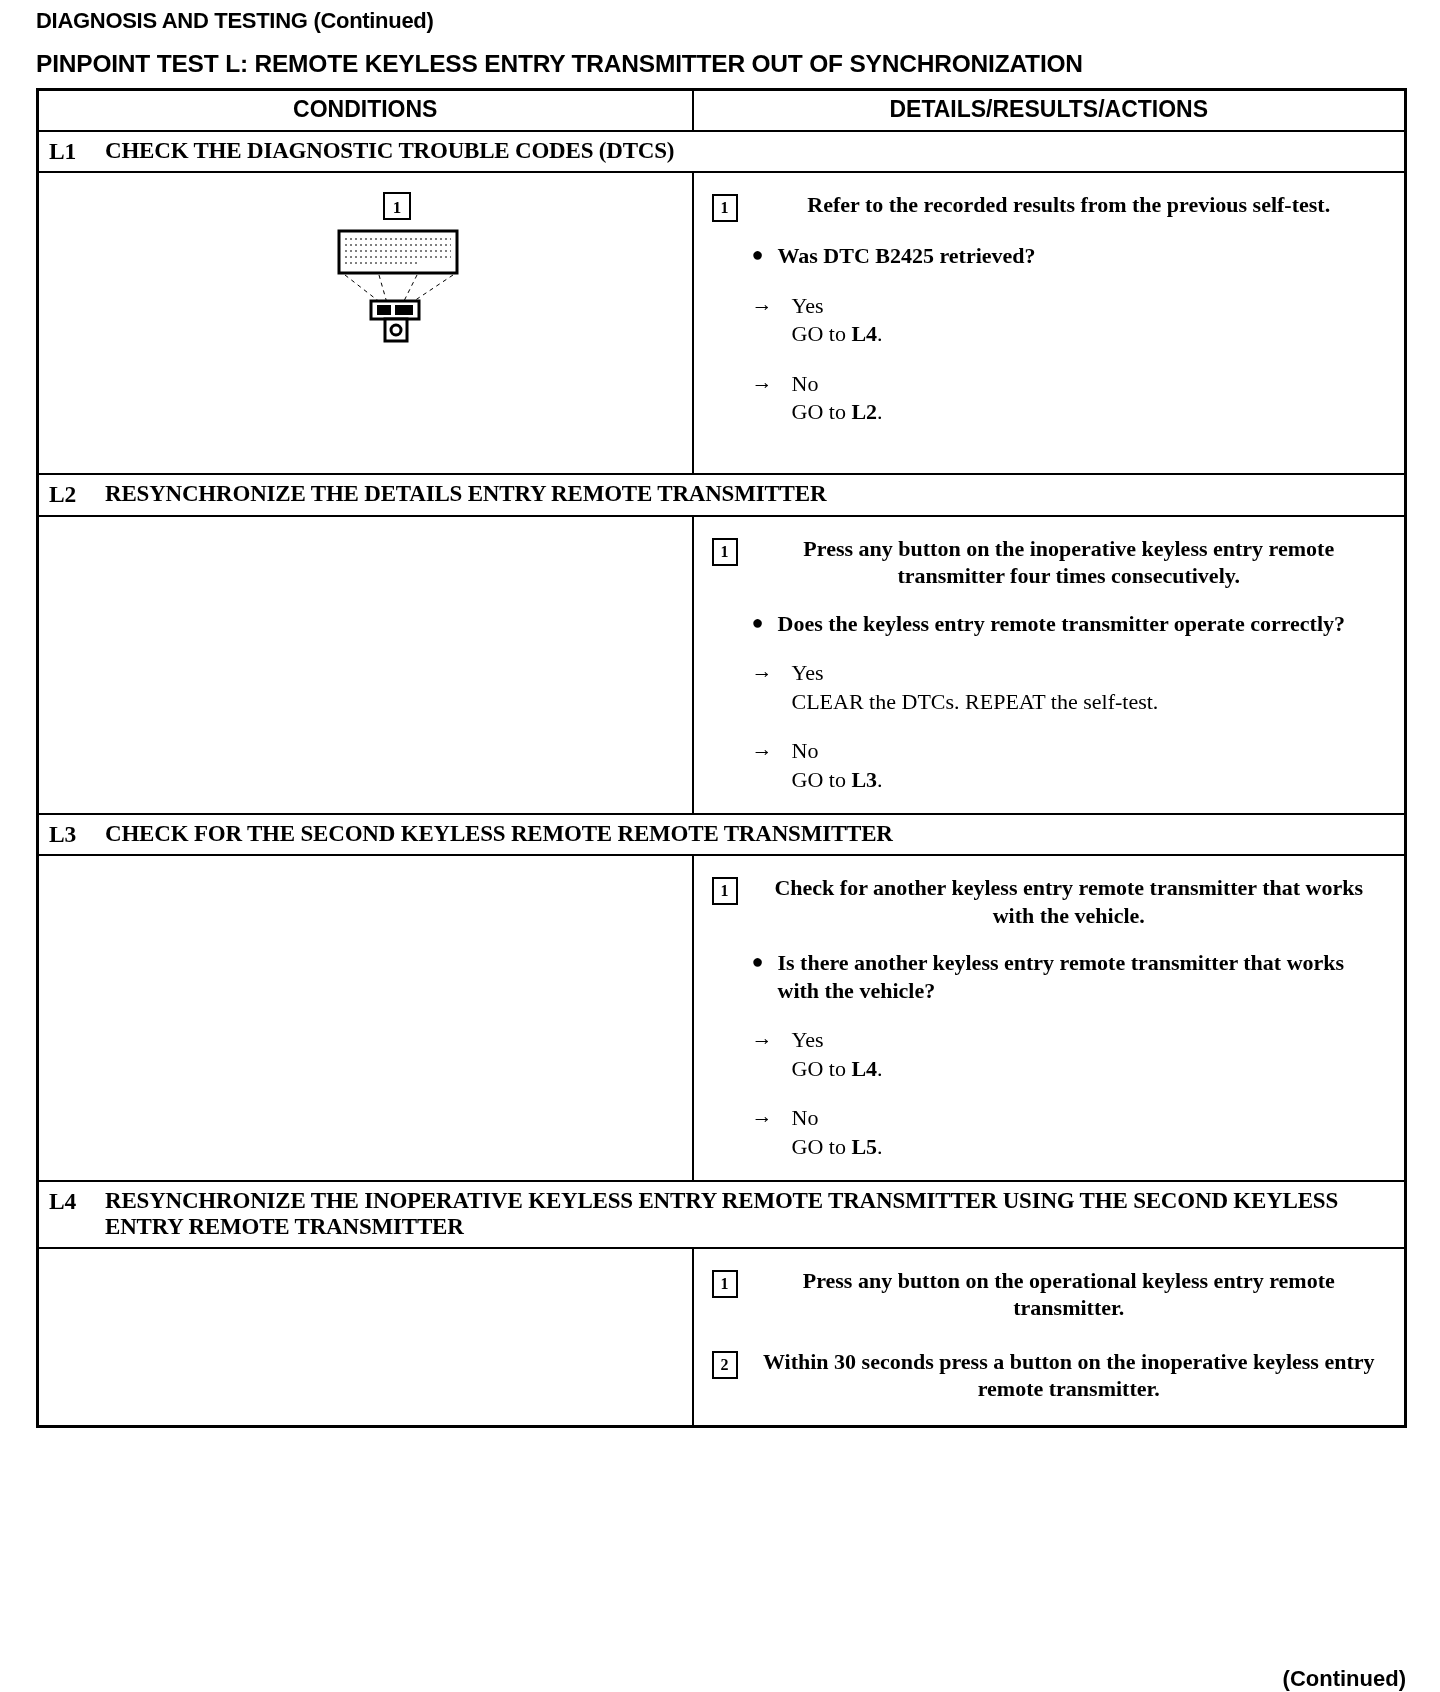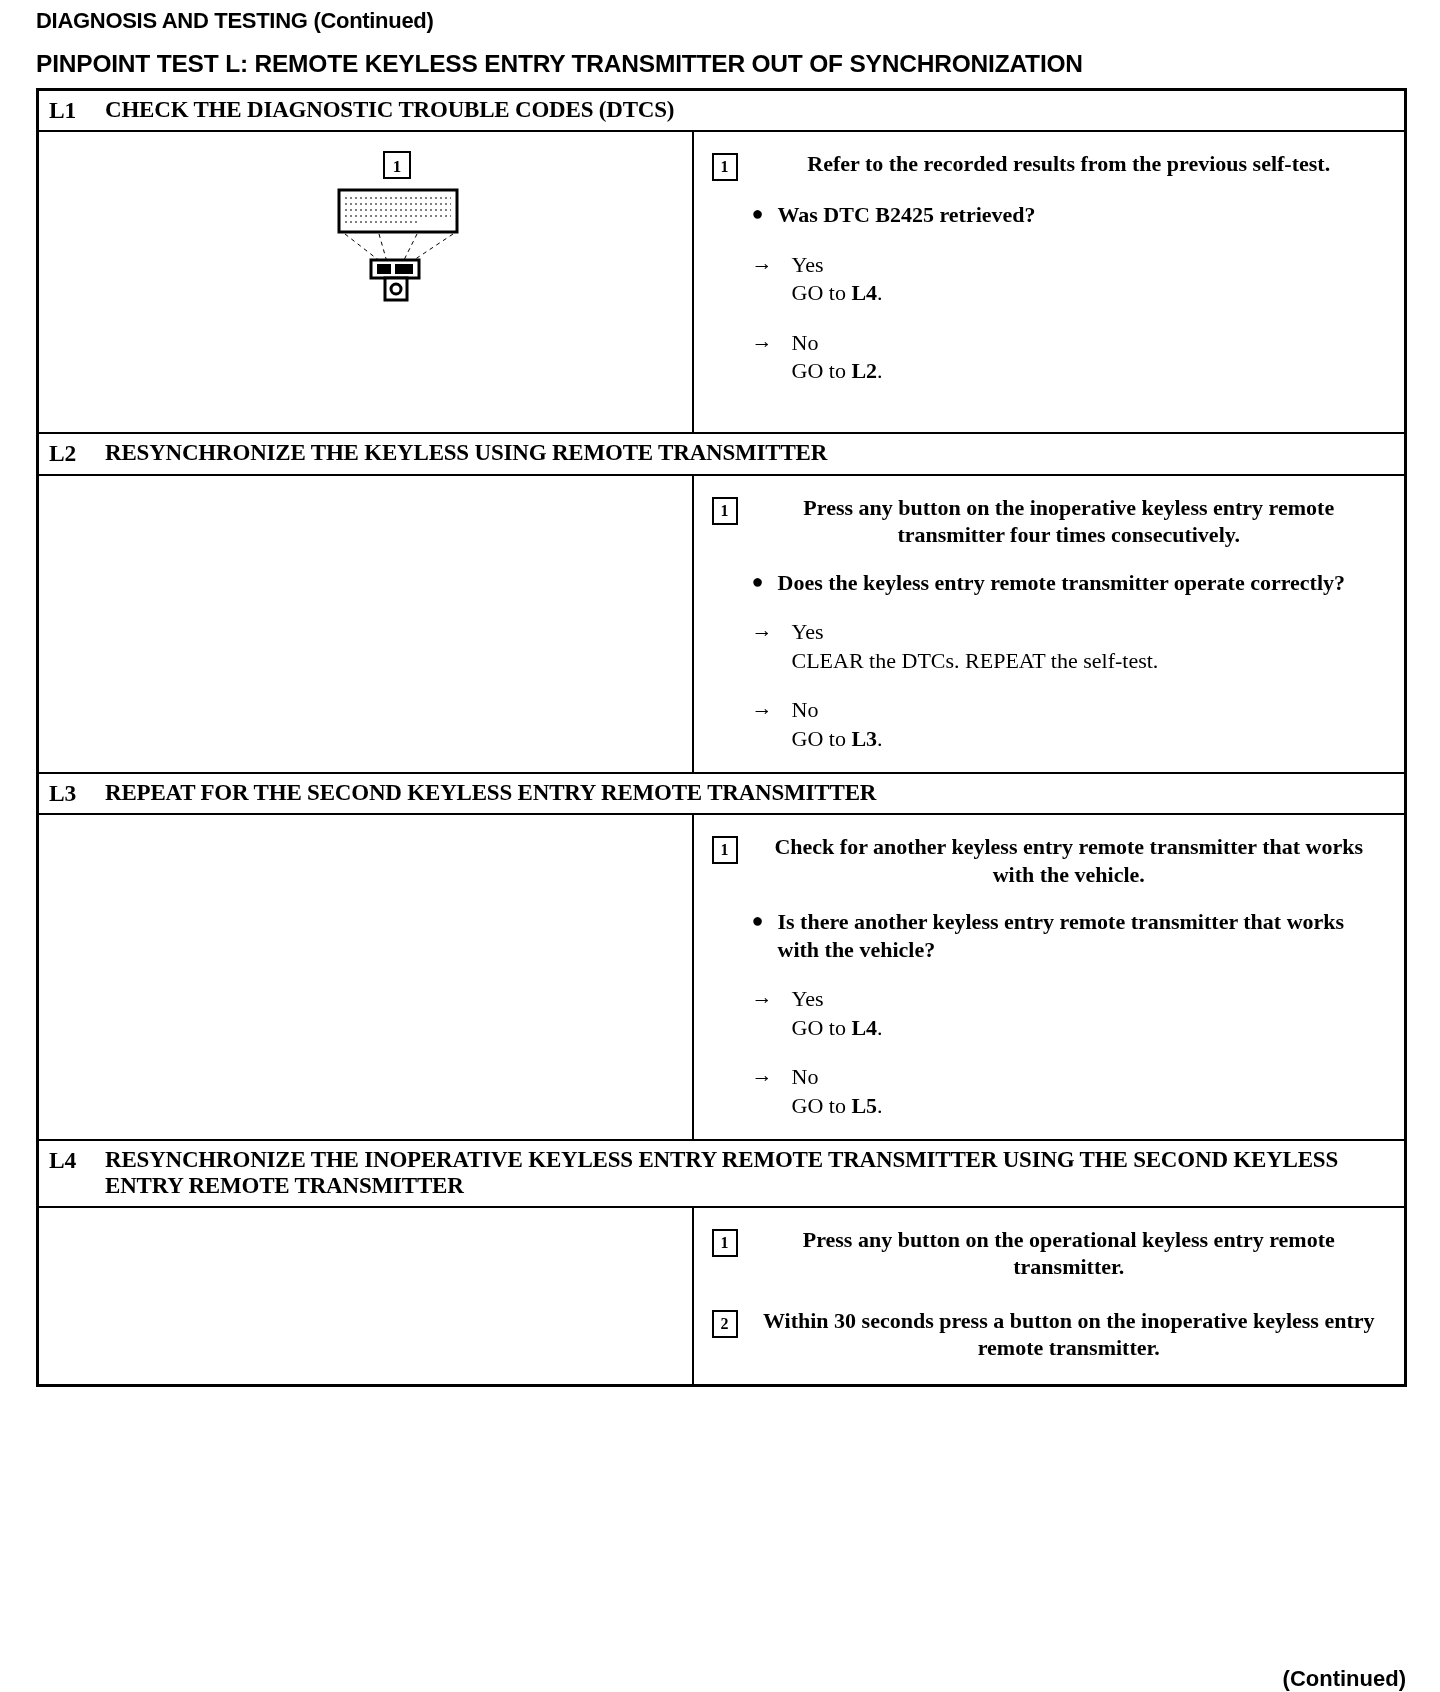--- a/index.html
+++ b/index.html
@@ -167,20 +167,28 @@
   <div class="doc-header">DIAGNOSIS AND TESTING (Continued)</div>
   <div class="doc-subheader">PINPOINT TEST L:  REMOTE KEYLESS ENTRY TRANSMITTER OUT OF SYNCHRONIZATION</div>
 
   <table class="pinpoint">
     <colgroup>
       <col class="col-left">
       <col class="col-right">
     </colgroup>
 
     <tbody>
+        <tr>
+      <td>
+        <div class="th">CONDITIONS</div>
+      </td>
+      <td>
+        <div class="th">DETAILS/RESULTS/ACTIONS</div>
+      </td>
+    </tr>
 
     <tr class="step-row">
       <td colspan="2">
         <div class="step-head">
           <span class="step-id">L1</span>
           <span class="step-title">CHECK THE DIAGNOSTIC TROUBLE CODES (DTCS)</span>
         </div>
       </td>
     </tr>
 
@@ -233,21 +241,21 @@
             </div>
           </div>
         </div>
       </td>
     </tr>
 
     <tr class="step-row">
       <td colspan="2">
         <div class="step-head">
           <span class="step-id">L2</span>
-          <span class="step-title">RESYNCHRONIZE THE KEYLESS USING REMOTE TRANSMITTER</span>
+          <span class="step-title">RESYNCHRONIZE THE DETAILS ENTRY REMOTE TRANSMITTER</span>
         </div>
       </td>
     </tr>
 
     <tr>
       <td>
         <div class="blank-left">&nbsp;</div>
       </td>
       <td>
         <div class="details">
@@ -274,21 +282,21 @@
             </div>
           </div>
         </div>
       </td>
     </tr>
 
     <tr class="step-row">
       <td colspan="2">
         <div class="step-head">
           <span class="step-id">L3</span>
-          <span class="step-title">REPEAT FOR THE SECOND KEYLESS ENTRY REMOTE TRANSMITTER</span>
+          <span class="step-title">CHECK FOR THE SECOND KEYLESS REMOTE REMOTE TRANSMITTER</span>
         </div>
       </td>
     </tr>
 
     <tr>
       <td>
         <div class="blank-left">&nbsp;</div>
       </td>
       <td>
         <div class="details">

